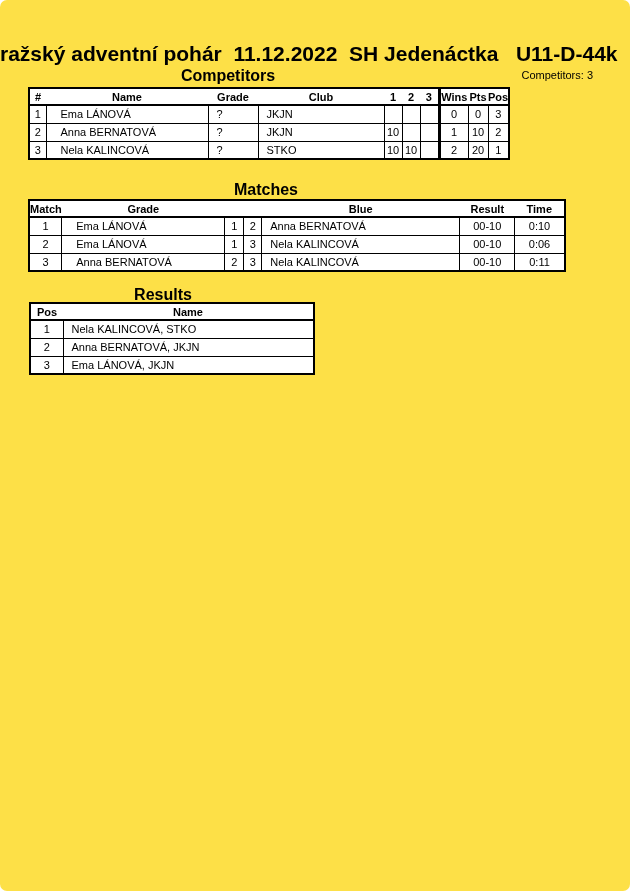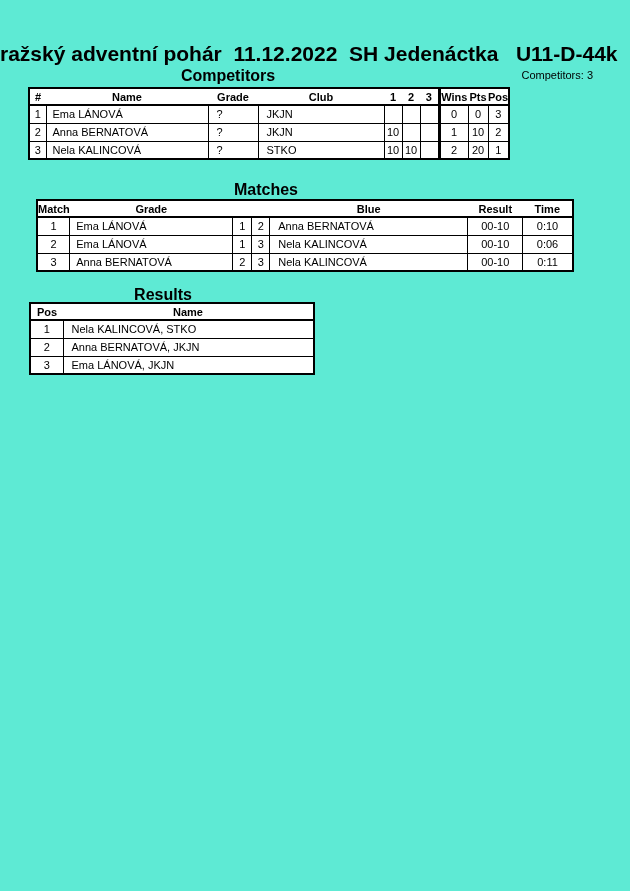--- a/index.html
+++ b/index.html
@@ -4,21 +4,21 @@
 <style>
   * { margin: 0; padding: 0; box-sizing: border-box; }
   html, body { background: #ffffff; }
   body {
     width: 630px; height: 891px;
     font-family: "Liberation Sans", "DejaVu Sans", sans-serif;
     color: #000000;
     position: relative;
     overflow: hidden;
   }
-  .page { position: absolute; inset: 0; background: #5eead4; }
+  .page { position: absolute; inset: 0; background: #fde047; border-radius: 7px; }
 
   .title {
     position: absolute; left: 0; top: 42px;
     font-size: 21px; font-weight: bold;
     white-space: pre; letter-spacing: 0px; color: #000;
   }
   .sec-heading {
     position: absolute; transform: translateX(-50%);
     font-size: 16px; font-weight: bold; white-space: nowrap;
   }
@@ -31,33 +31,33 @@
   }
 
   table {
     position: absolute;
     border-collapse: collapse; table-layout: fixed;
     border: 2px solid #000;
     font-size: 11px; color: #000;
     background: #fff;
   }
   #t-competitors { left: 28px; top: 87px; }
-  #t-matches     { left: 28px; top: 199px; margin-left: 8px; }
+  #t-matches     { left: 28px; top: 199px; }
   #t-results     { left: 29px; top: 302px; }
 
   td, th { border: 1px solid #000; overflow: hidden; white-space: nowrap; vertical-align: middle; }
   thead th {
     border-left: none; border-right: none;
     border-bottom: 2px solid #000;
     font-weight: bold; text-align: center;
     height: 17px;
   }
   tbody tr { height: 18px; }
   tbody td { text-align: center; }
-  td.txt { text-align: left; padding-left: 6px; }
+  td.txt { text-align: left; padding-left: 14px; }
   td.txt8 { text-align: left; padding-left: 8px; }
   .grpL { border-left: 3px solid #000 !important; }
 </style>
 </head>
 <body>
 
 <div class="page">
 
   <div class="title">ražský adventní pohár  11.12.2022  SH Jedenáctka   U11-D-44k</div>
 

